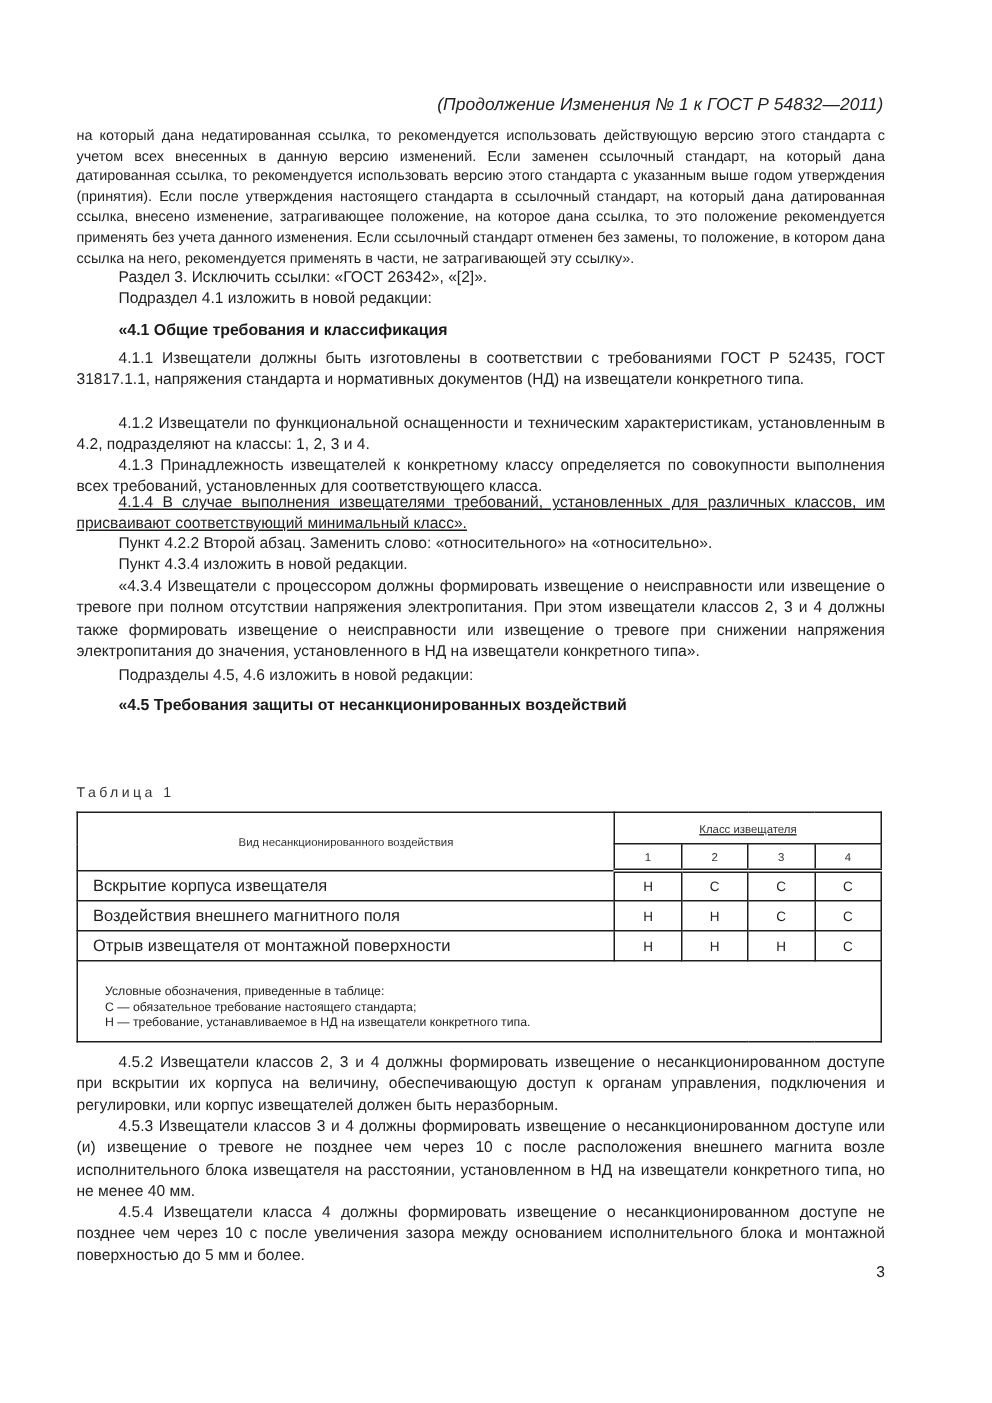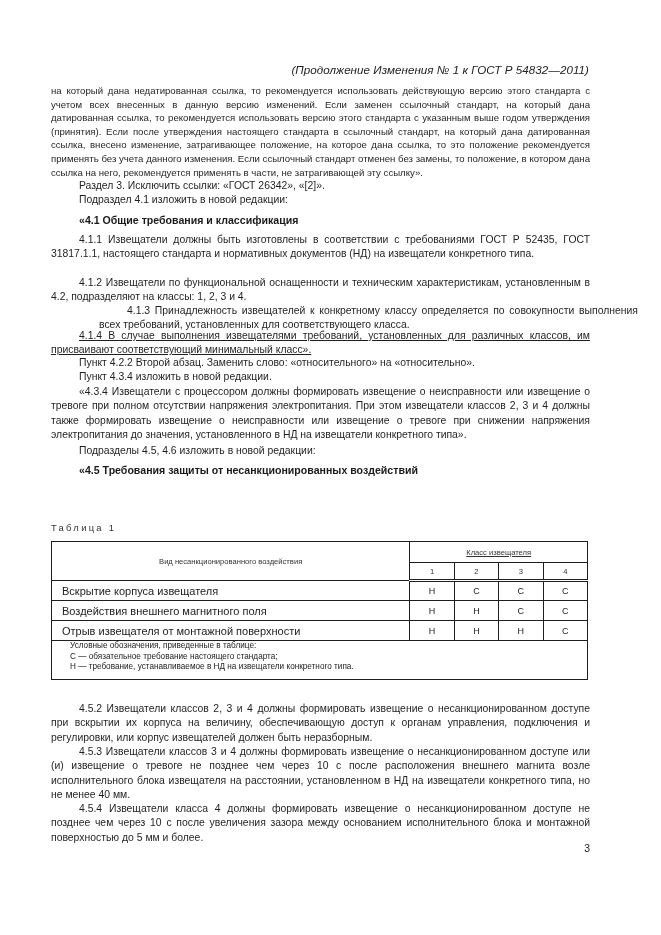--- a/index.html
+++ b/index.html
@@ -71,21 +71,21 @@
     font-weight: normal;
     vertical-align: middle;
   }
   th.h-kind { width: 359px; height: 39px; text-align: center; font-size: 7.6px; color: #333; }
   th.h-class { height: 21px; text-align: center; font-size: 7.6px; color: #333; text-decoration: underline; }
   th.h-num { height: 18px; text-align: center; width: 44.5px; font-size: 7.6px; color: #333; }
   tr.head-bottom th { border-bottom: 3px double #1e1e1e; }
   td.r-label { height: 20px; padding-left: 10px; font-size: 11px; color: #222; }
   td.r-val { text-align: center; font-size: 9px; color: #222; }
   td.notes {
-    padding: 0 10px 6px 18px;
+    padding: 15px 10px 6px 18px;
     font-size: 8.2px;
     line-height: 10.6px;
     color: #222;
   }
 
   .page-number {
     position: absolute;
     right: 75px;
     top: 843px;
     font-size: 10.4px;
@@ -99,23 +99,23 @@
 
   <div class="running-header">(Продолжение Изменения № 1 к ГОСТ Р 54832—2011)</div>
 
   <p class="block small-para" style="top:84px;">на который дана недатированная ссылка, то рекомендуется использовать действующую версию этого стандарта с учетом всех внесенных в данную версию изменений. Если заменен ссылочный стандарт, на который дана датированная ссылка, то рекомендуется использовать версию этого стандарта с указанным выше годом утверждения (принятия). Если после утверждения настоящего стандарта в ссылочный стандарт, на который дана датированная ссылка, внесено изменение, затрагивающее положение, на которое дана ссылка, то это положение рекомендуется применять без учета данного изменения. Если ссылочный стандарт отменен без замены, то положение, в котором дана ссылка на него, рекомендуется применять в части, не затрагивающей эту ссылку».</p>
 
   <p class="block para indent" style="top:179px;">Раздел 3. Исключить ссылки: «ГОСТ 26342», «[2]».</p>
   <p class="block para indent" style="top:193px;">Подраздел 4.1 изложить в новой редакции:</p>
 
   <p class="block bold-heading" style="top:214px;">«4.1 Общие требования и классификация</p>
 
-  <p class="block para indent" style="top:233px;">4.1.1 Извещатели должны быть изготовлены в соответствии с требованиями ГОСТ Р 52435, ГОСТ 31817.1.1, настоящего стандарта и нормативных документов (НД) на извещатели конкретного типа.</p>
+  <p class="block para indent" style="top:233px;">4.1.1 Извещатели должны быть изготовлены в соответствии с требованиями ГОСТ Р 52435, ГОСТ 31817.1.1, напряжения стандарта и нормативных документов (НД) на извещатели конкретного типа.</p>
   <p class="block para indent" style="top:276px;">4.1.2 Извещатели по функциональной оснащенности и техническим характеристикам, установленным в 4.2, подразделяют на классы: 1, 2, 3 и 4.</p>
-  <p class="block para indent" style="top:304px;margin-left:48px;">4.1.3 Принадлежность извещателей к конкретному классу определяется по совокупности выполнения всех требований, установленных для соответствующего класса.</p>
+  <p class="block para indent" style="top:304px;">4.1.3 Принадлежность извещателей к конкретному классу определяется по совокупности выполнения всех требований, установленных для соответствующего класса.</p>
   <p class="block para indent" style="top:329px;text-decoration:underline;">4.1.4 В случае выполнения извещателями требований, установленных для различных классов, им присваивают соответствующий минимальный класс».</p>
 
   <p class="block para indent" style="top:356px;">Пункт 4.2.2 Второй абзац. Заменить слово: «относительного» на «относительно».</p>
   <p class="block para indent" style="top:370px;">Пункт 4.3.4 изложить в новой редакции.</p>
   <p class="block para indent" style="top:385px;">«4.3.4 Извещатели с процессором должны формировать извещение о неисправности или извещение о тревоге при полном отсутствии напряжения электропитания. При этом извещатели классов 2, 3 и 4 должны также формировать извещение о неисправности или извещение о тревоге при снижении напряжения электропитания до значения, установленного в НД на извещатели конкретного типа».</p>
   <p class="block para indent" style="top:444px;">Подразделы 4.5, 4.6 изложить в новой редакции:</p>
 
   <p class="block bold-heading" style="top:464px;">«4.5 Требования защиты от несанкционированных воздействий</p>
 
 

